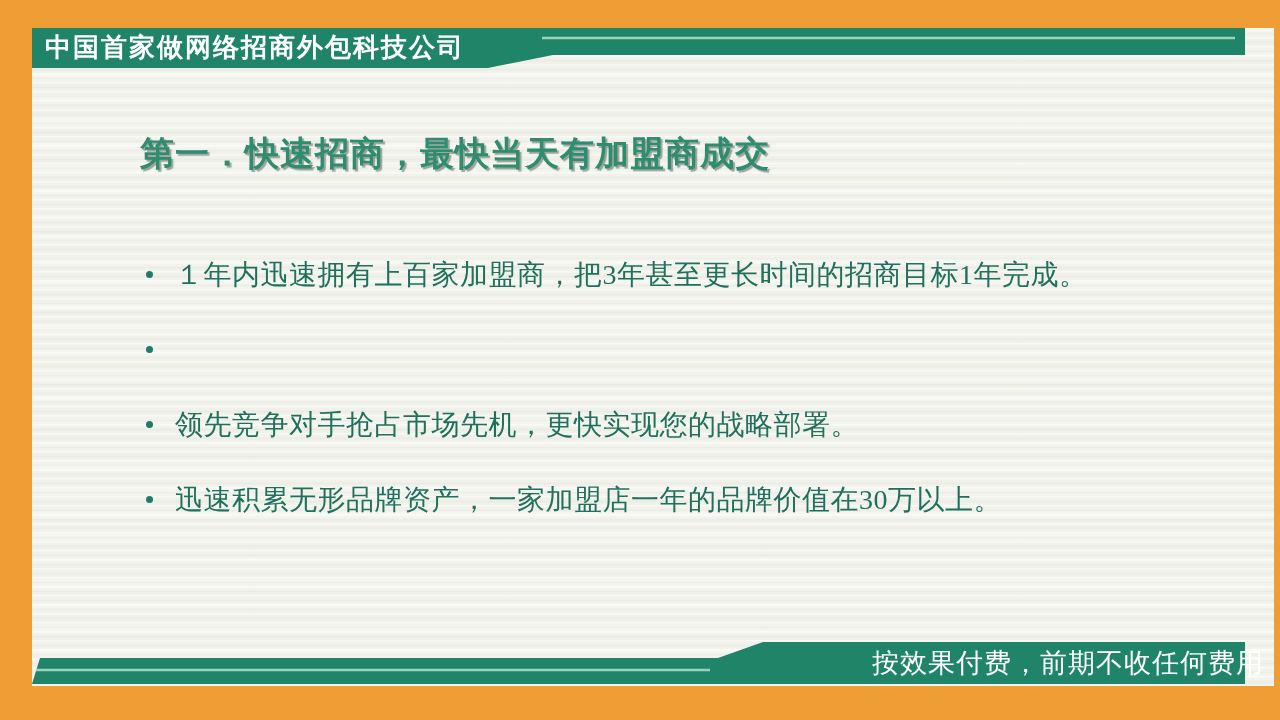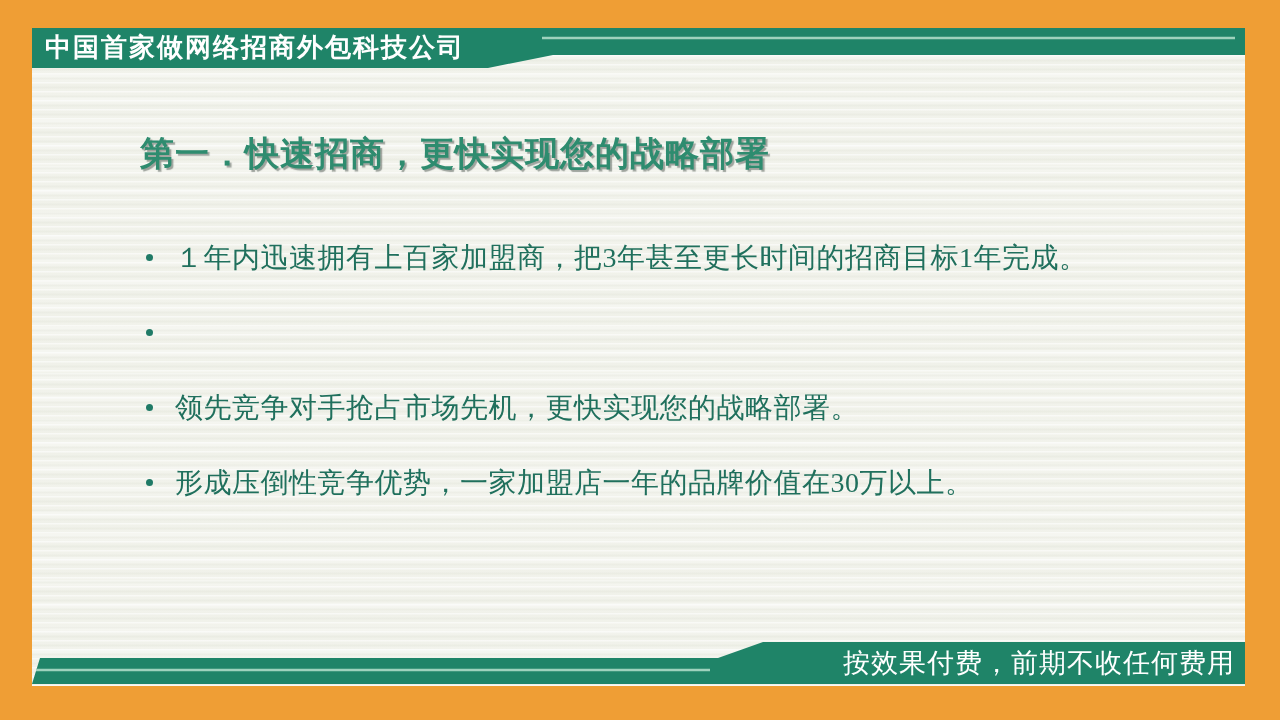--- a/index.html
+++ b/index.html
@@ -15,41 +15,42 @@
     background-color:#F2F3EC;
     background-image:
       repeating-linear-gradient(180deg,
         rgba(255,255,255,0.55) 0px, rgba(255,255,255,0.55) 1px,
         rgba(240,241,234,0.0) 2px, rgba(240,241,234,0.0) 4px,
         rgba(227,229,218,0.40) 5px, rgba(227,229,218,0.40) 6px,
         rgba(240,241,234,0.0) 7px, rgba(240,241,234,0.0) 9px),
       repeating-linear-gradient(180deg,
         rgba(255,255,255,0.25) 0px, rgba(255,255,255,0.25) 3px,
         rgba(233,235,225,0.25) 11px, rgba(255,255,255,0.0) 23px);
+    padding-left: 29px;
   }
   .banner-svg{position:absolute;left:0;display:block;overflow:visible;}
   .banner-svg.top{top:0;}
   .banner-svg.bottom{top:614px;}
   .top-banner-label{
     position:absolute;left:13px;top:0;height:40px;line-height:39px;
     color:#FFFFFF;font-size:26px;font-weight:bold;letter-spacing:2px;
     white-space:nowrap;
   }
   .bottom-banner-label{
     position:absolute;right:10px;top:614px;height:52px;line-height:42px;
     color:#FFFFFF;font-size:27px;font-weight:500;letter-spacing:1px;
     white-space:nowrap;
   }
   .slide-title{
     position:absolute;left:108px;top:103px;
     color:#2E8C6F;font-size:34px;font-weight:bold;letter-spacing:1px;
     text-shadow:2px 2px 1px rgba(54,64,58,0.45);
     white-space:nowrap;
   }
-  .bullet-list{position:absolute;left:0;top:192px;width:100%;}
+  .bullet-list{position:absolute;left:0;top:209px;width:100%;}
   .bullet-row{
     display:flex;align-items:center;height:75px;padding-left:114px;
   }
   .bullet-dot{
     width:7px;height:7px;border-radius:50%;background:#1F7A66;
     margin-right:22px;flex:0 0 auto;
   }
   .bullet-text{
     font-family:"Liberation Serif","DejaVu Serif",serif;
     color:#20705D;font-size:28px;letter-spacing:0.5px;white-space:nowrap;
@@ -66,37 +67,37 @@
 
 <div class="slide">
   <div class="paper">
 
     <svg class="banner-svg top" width="1213" height="40" viewBox="0 0 1213 40">
       <polygon points="0,0 1213,0 1213,27 521,27 456,40 0,40" fill="#1F8468"></polygon>
       <line x1="510" y1="10" x2="1203" y2="10" stroke="#9ED2BD" stroke-width="2.5"></line>
     </svg>
     <div class="top-banner-label">中国首家做网络招商外包科技公司</div>
 
-    <div class="slide-title">第一．快速招商，更快实现您的战略部署</div>
+    <div class="slide-title">第一．快速招商，最快当天有加盟商成交</div>
 
     <div class="bullet-list">
       <div class="bullet-row">
         <span class="bullet-dot"></span>
         <span class="bullet-text">１年内迅速拥有上百家加盟商，把3年甚至更长时间的招商目标1年完成。</span>
       </div>
       <div class="bullet-row">
         <span class="bullet-dot"></span>
       </div>
       <div class="bullet-row">
         <span class="bullet-dot"></span>
         <span class="bullet-text">领先竞争对手抢占市场先机，更快实现您的战略部署。</span>
       </div>
       <div class="bullet-row">
         <span class="bullet-dot"></span>
-        <span class="bullet-text">形成压倒性竞争优势，一家加盟店一年的品牌价值在30万以上。</span>
+        <span class="bullet-text">迅速积累无形品牌资产，一家加盟店一年的品牌价值在30万以上。</span>
       </div>
     </div>
 
     <div class="ellipsis-row">……</div>
 
     <svg class="banner-svg bottom" width="1213" height="44" viewBox="0 0 1213 44">
       <polygon points="8,16 686,16 731,0 1213,0 1213,42 0,42" fill="#1F8468"></polygon>
       <line x1="4" y1="28" x2="678" y2="28" stroke="#9ED2BD" stroke-width="2.5"></line>
     </svg>
     <div class="bottom-banner-label">按效果付费，前期不收任何费用</div>

